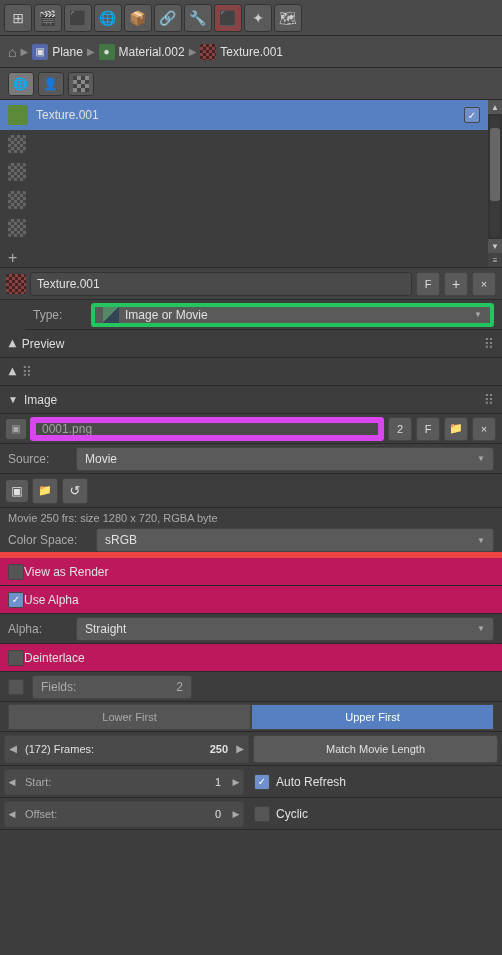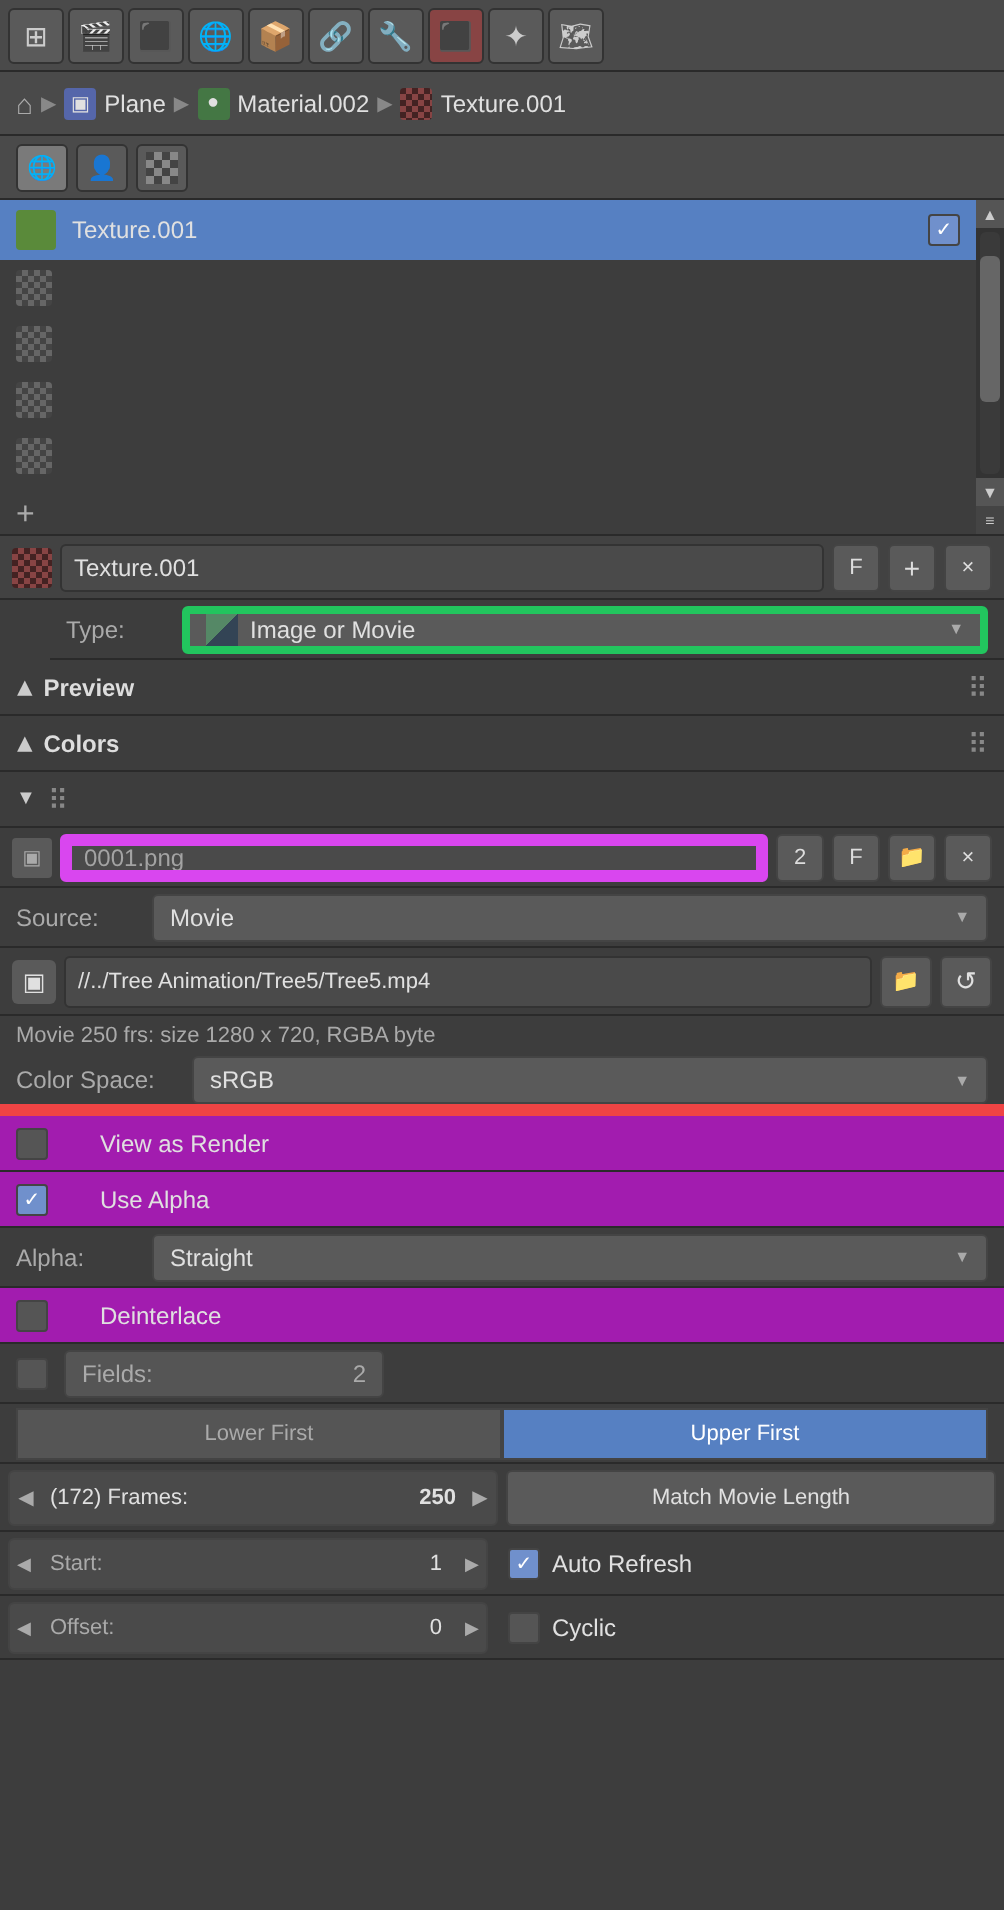--- a/index.html
+++ b/index.html
@@ -327,21 +327,21 @@
       border-bottom: 1px solid #2a2a2a;
       cursor: pointer;
     }
     .section-header.collapsed .triangle { transform: rotate(-90deg); }
     .triangle {
       font-size: 10px;
       color: #ccc;
     }
     .section-label {
       flex: 1;
-      font-weight: bold;
+      font-weight: normal;
       color: #ddd;
     }
     .dots-icon {
       font-size: 14px;
       color: #888;
     }
 
     
     .image-row {
       height: 30px;
@@ -500,22 +500,22 @@
       justify-content: space-between;
       cursor: pointer;
     }
 
     
     .checkbox-row {
       height: 28px;
       display: flex;
       align-items: center;
       padding: 0 8px;
-      gap: 26px;
-      background: #a21caf;
+      gap: 0;
+      background: #be185d;
       border-bottom: 1px solid #2a2a2a;
     }
     .checkbox {
       width: 16px;
       height: 16px;
       background: #555;
       border: 1px solid #444;
       border-radius: 2px;
       display: flex;
       align-items: center;
@@ -830,26 +830,26 @@
 </div>
 
 <div class="section-header collapsed">
   <span class="triangle">▶</span>
   <span class="section-label">Preview</span>
   <span class="dots-icon">⠿</span>
 </div>
 
 <div class="section-header collapsed">
   <span class="triangle">▶</span>
-  <span class="section-label">Colors</span>
   <span class="dots-icon">⠿</span>
 </div>
 
 <div class="section-header">
   <span class="triangle">▼</span>
+  <span class="section-label">Image</span>
   <span class="dots-icon">⠿</span>
 </div>
 
 <div class="image-row">
   <div class="img-icon">
     <span style="font-size:10px; color:#aaa;">▣</span>
   </div>
   <input class="img-name-input" type="text" value="0001.png" style="">
   <div class="num-btn">2</div>
   <div class="num-btn">F</div>
@@ -862,21 +862,20 @@
   <div class="source-select">
     <span>Movie</span>
     <span style="font-size:8px; color:#aaa;">▼</span>
   </div>
 </div>
 
 <div class="filepath-row">
   <div class="filepath-icon">
     <span style="font-size:12px;">▣</span>
   </div>
-  <input class="filepath-input" type="text" value="//../Tree Animation/Tree5/Tree5.mp4" style="">
   <div class="filepath-browse">📁</div>
   <div class="filepath-reload">↺</div>
 </div>
 
 <div class="info-text">
   <span>Movie 250 frs: size 1280 x 720, RGBA byte</span>
 </div>
 
 <div class="colorspace-row">
   <span class="colorspace-label">Color Space:</span>

